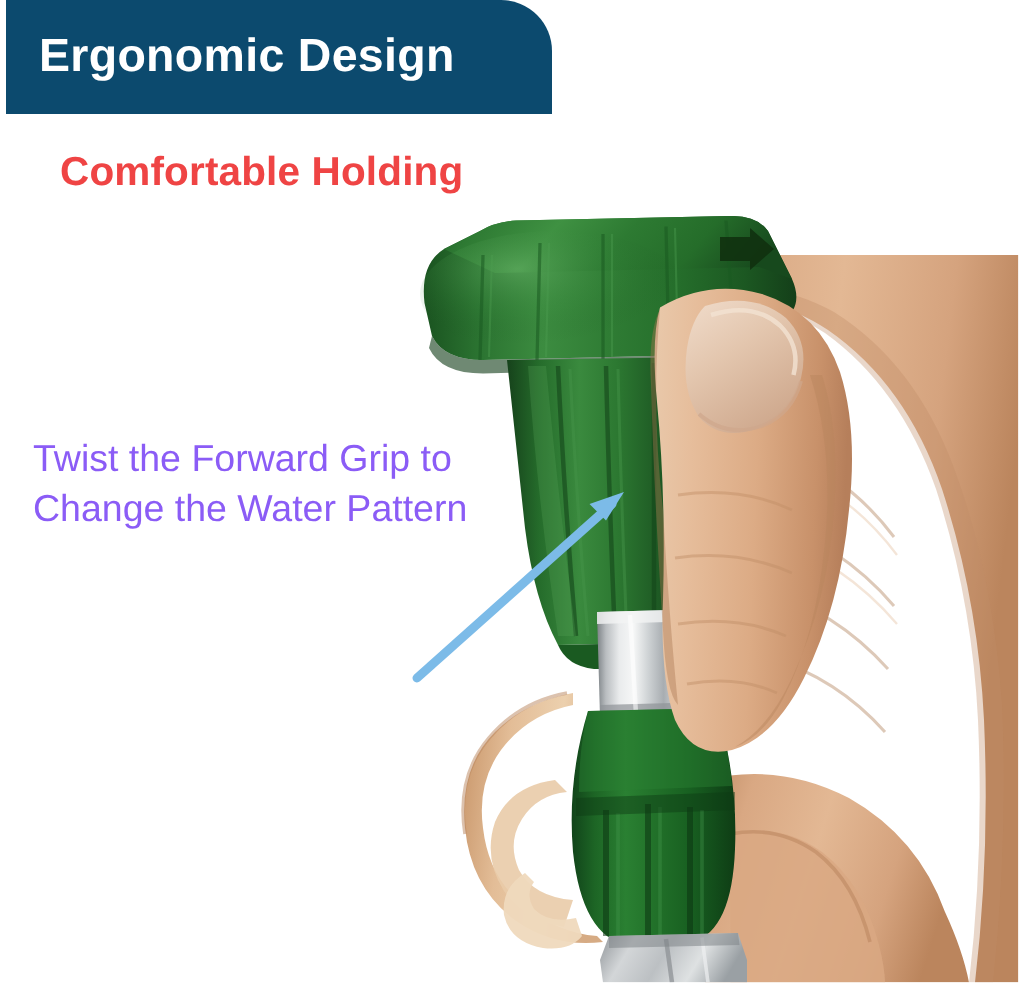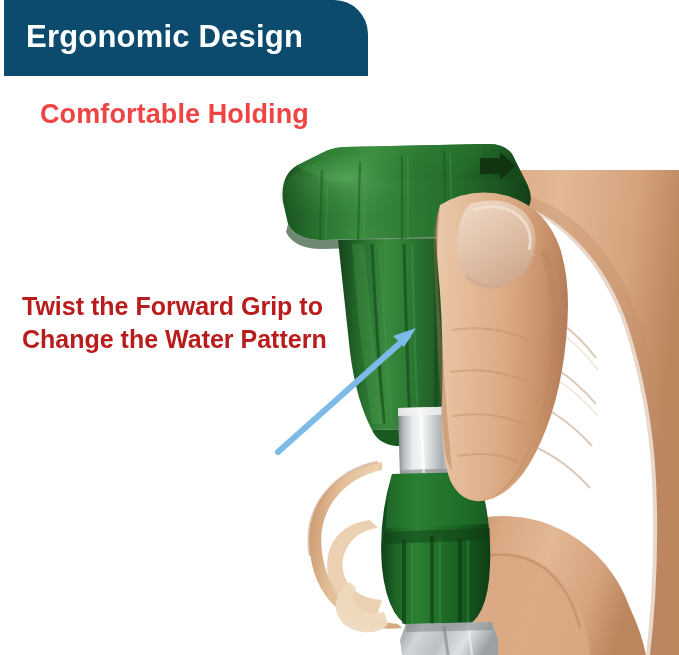--- a/index.html
+++ b/index.html
@@ -51,24 +51,24 @@
     font-weight: bold;
     color: #ef4444;
     white-space: nowrap;
     letter-spacing: 0.1px;
     margin-left: 12px;
   }
 
   
   .callout {
     position: absolute;
-    color: #b91c1c;
+    color: #8b5cf6;
     font-size: 25px;
     line-height: 1.32;
-    font-weight: bold;
+    font-weight: normal;
     white-space: pre;
   }
   #callout-twist {
     left: 22px;
     top: 290px;
   }
   #callout-thumb {
     left: 85px;
     top: 420px;
   }

